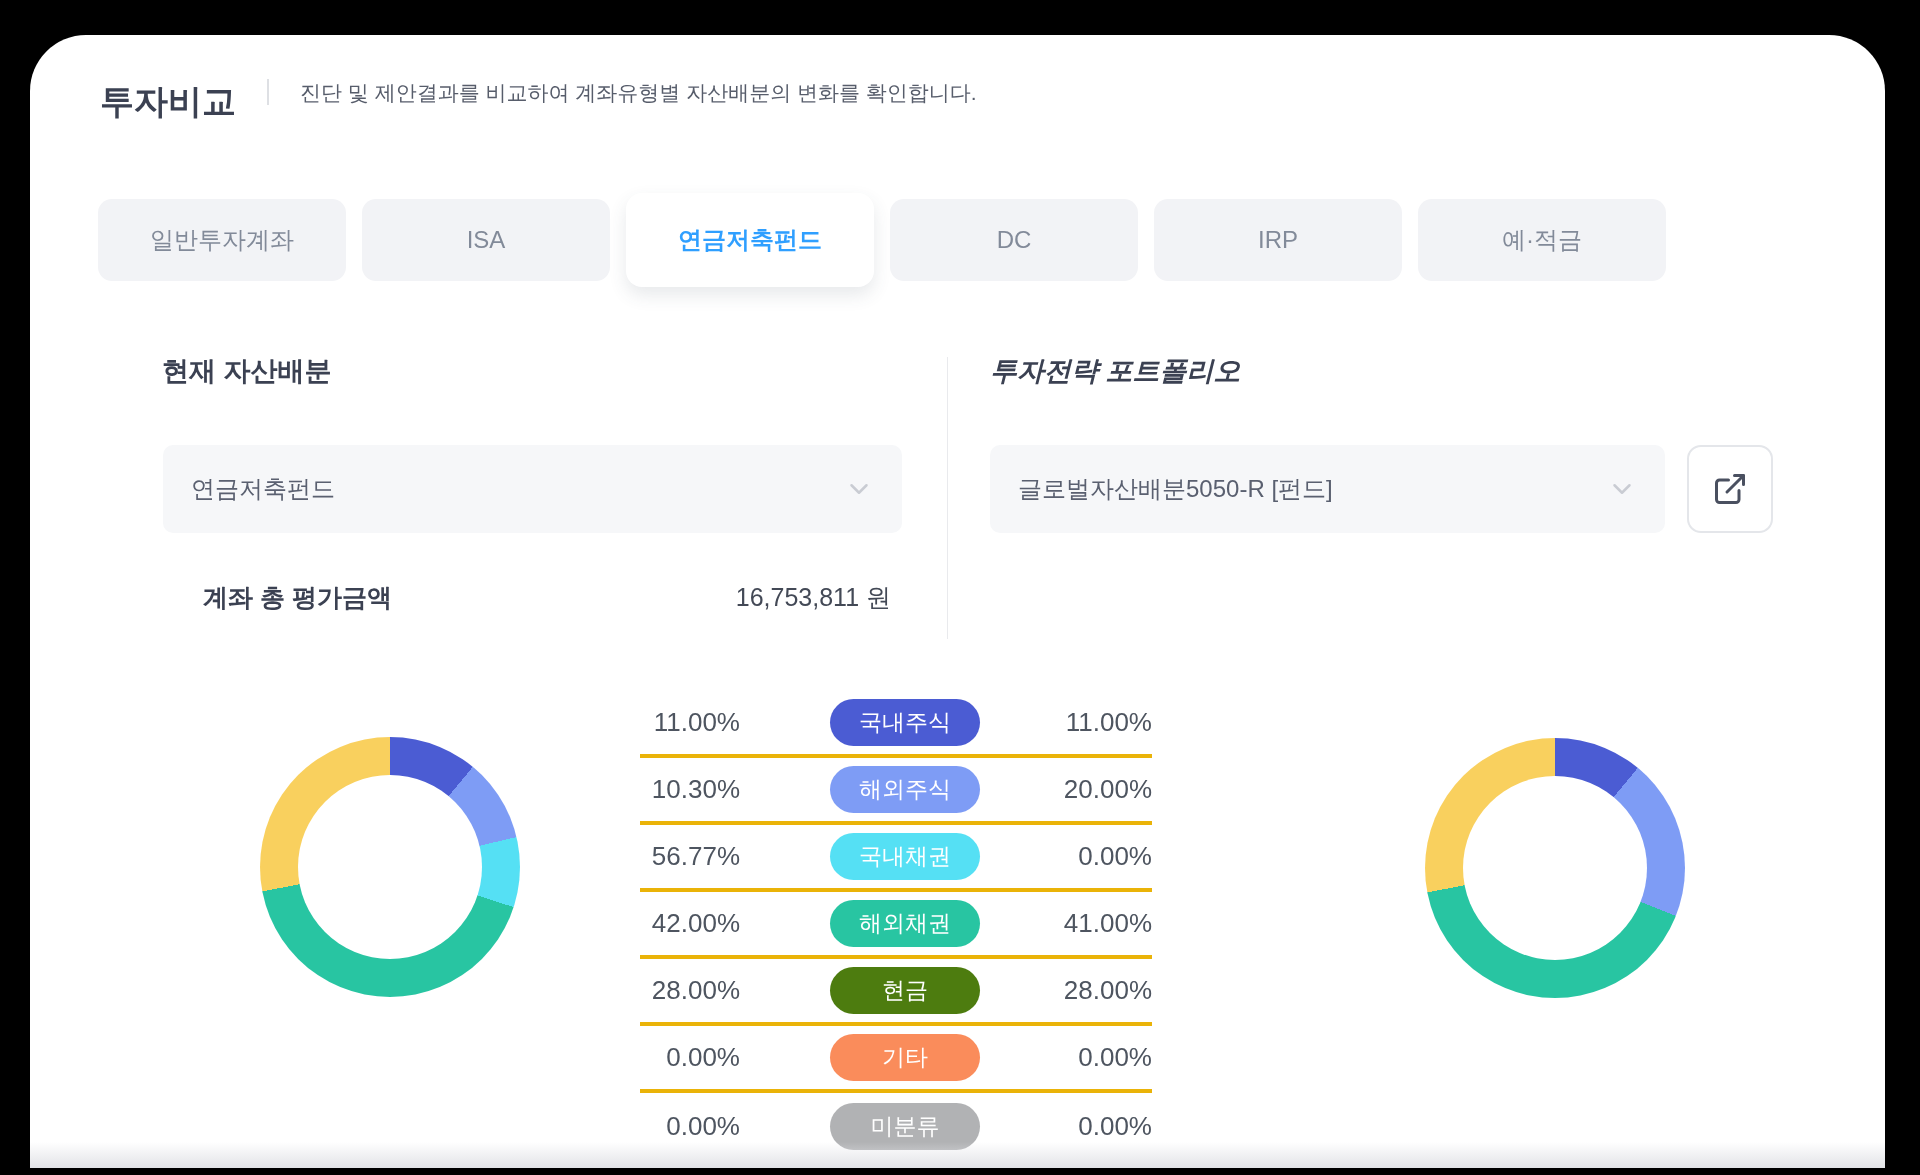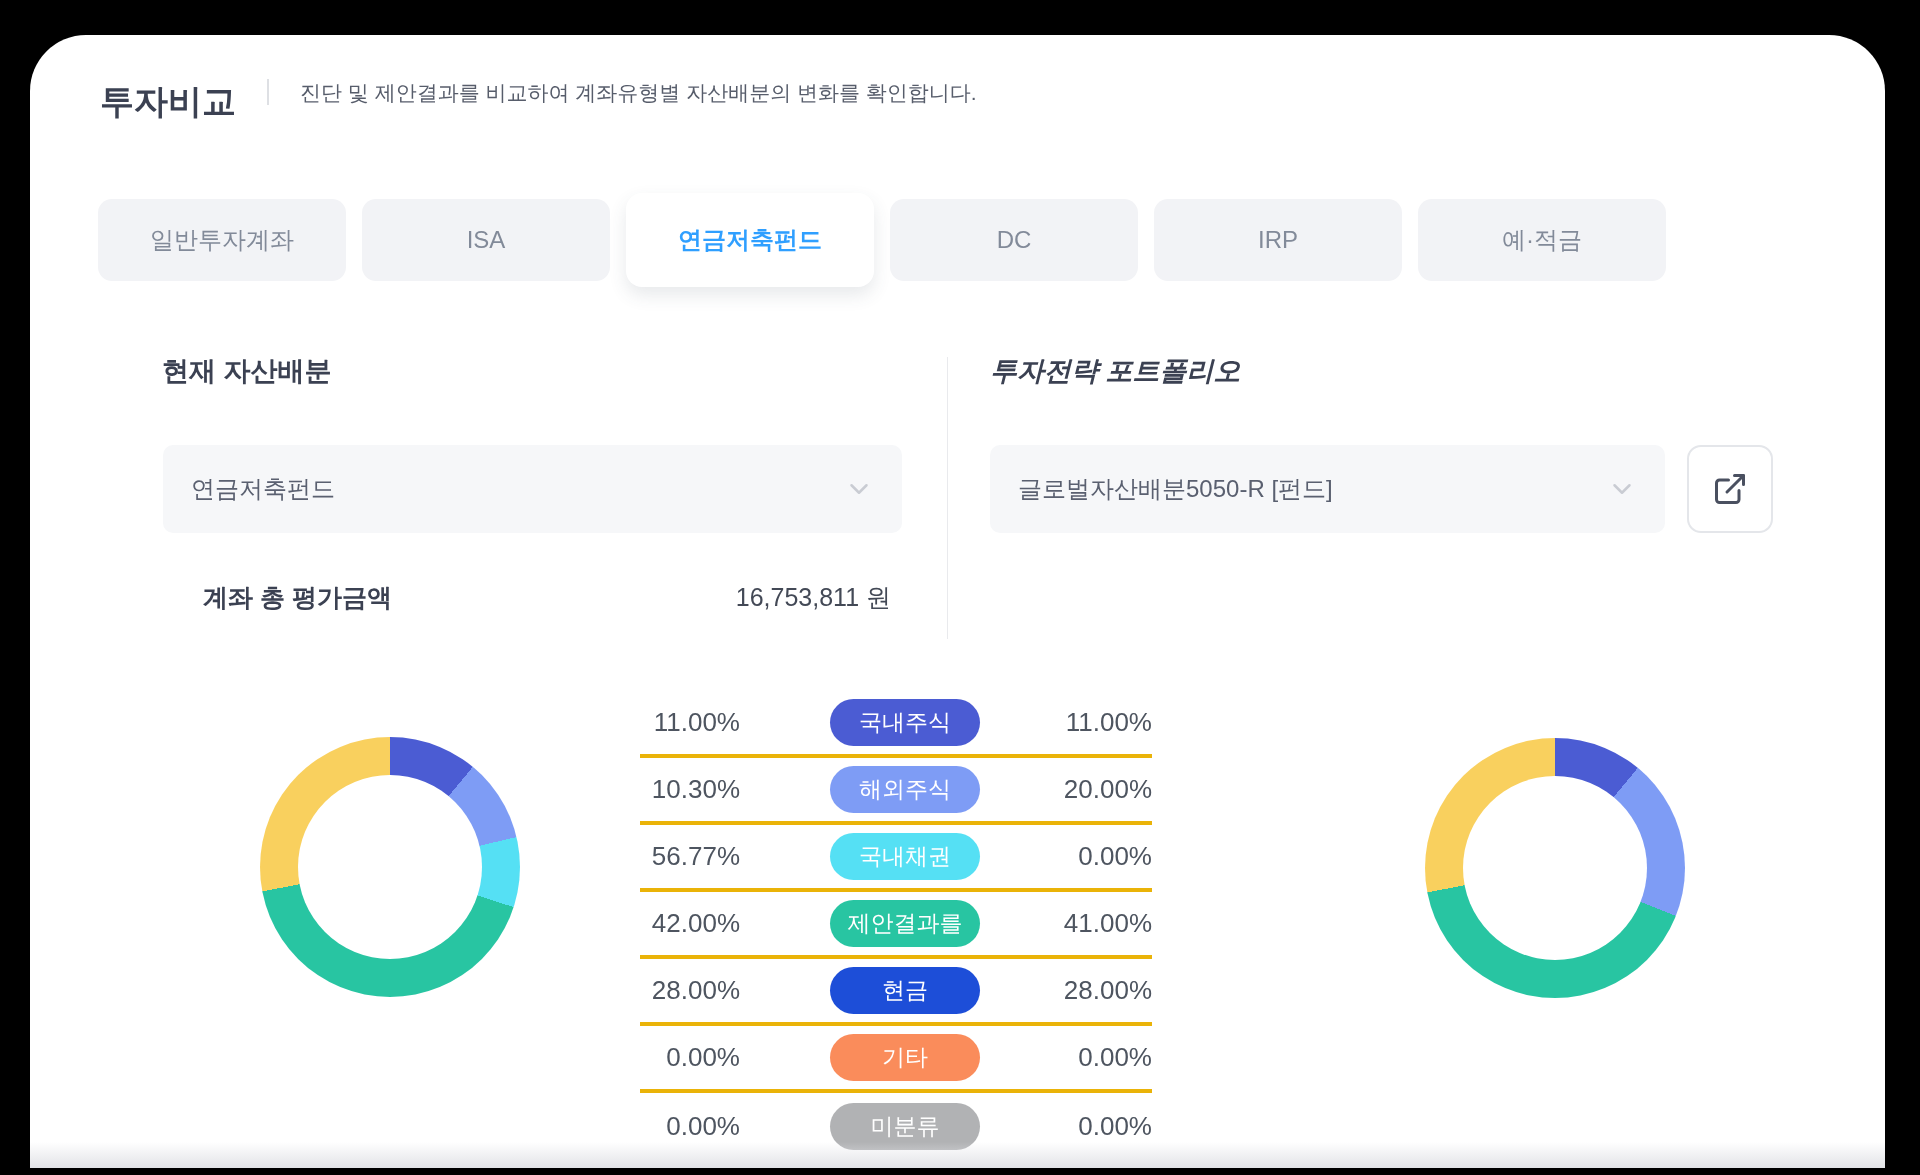--- a/index.html
+++ b/index.html
@@ -129,26 +129,26 @@
     <span class="pill" style="background: rgb(126, 156, 245);">해외주식</span>
     <span class="pct-right">20.00%</span>
   </div>
       <div class="legend-row">
     <span class="pct-left">56.77%</span>
     <span class="pill" style="background: rgb(85, 224, 244);">국내채권</span>
     <span class="pct-right">0.00%</span>
   </div>
       <div class="legend-row">
     <span class="pct-left">42.00%</span>
-    <span class="pill" style="background: rgb(40, 197, 162);">제안결과를</span>
+    <span class="pill" style="background: rgb(40, 197, 162);">해외채권</span>
     <span class="pct-right">41.00%</span>
   </div>
       <div class="legend-row">
     <span class="pct-left">28.00%</span>
-    <span class="pill" style="background: #1d4ed8;">현금</span>
+    <span class="pill" style="background: #4d7c0f;">현금</span>
     <span class="pct-right">28.00%</span>
   </div>
       <div class="legend-row">
     <span class="pct-left">0.00%</span>
     <span class="pill" style="background: rgb(250, 140, 91);">기타</span>
     <span class="pct-right">0.00%</span>
   </div>
       <div class="legend-row">
     <span class="pct-left">0.00%</span>
     <span class="pill" style="background: rgb(177, 178, 180);">미분류</span>

